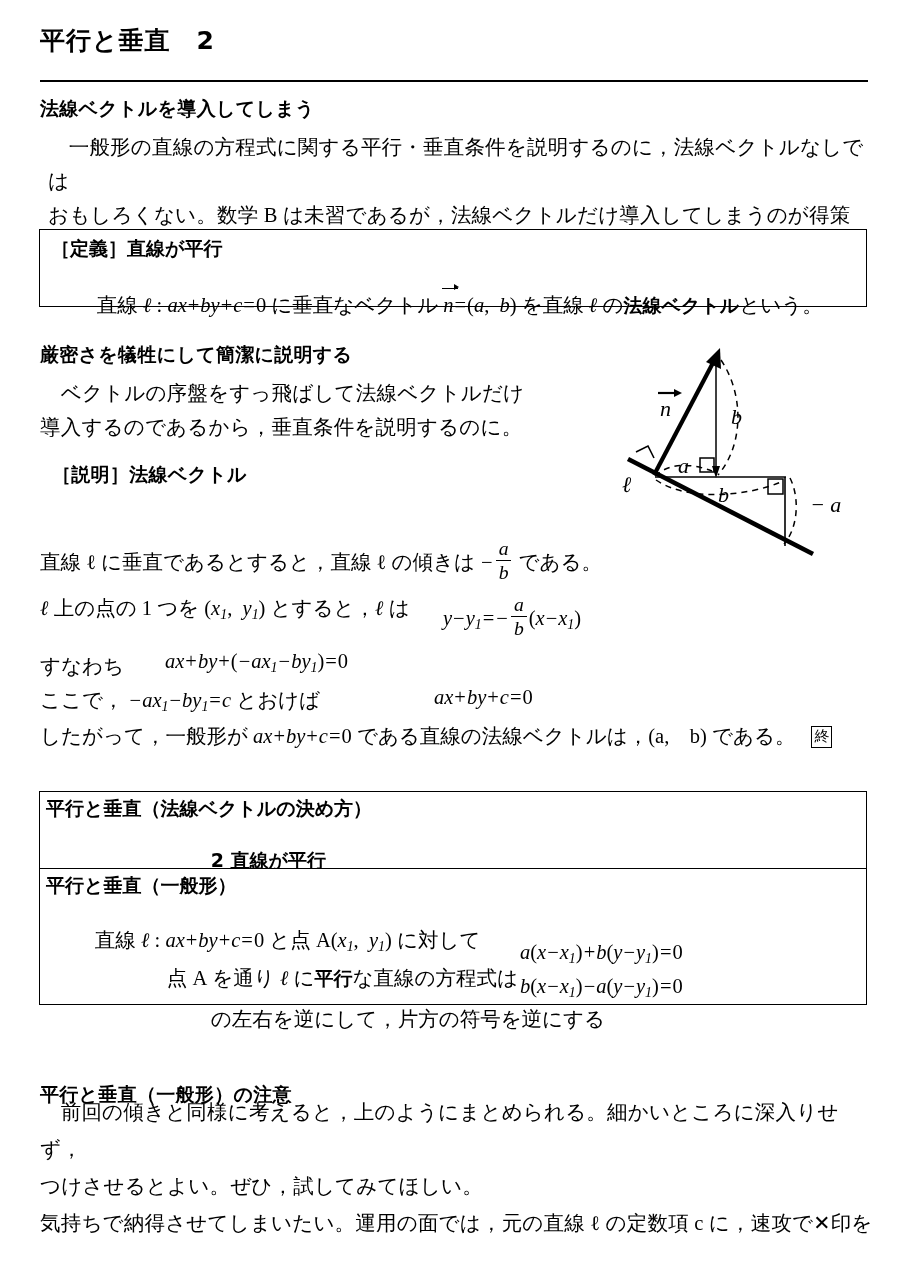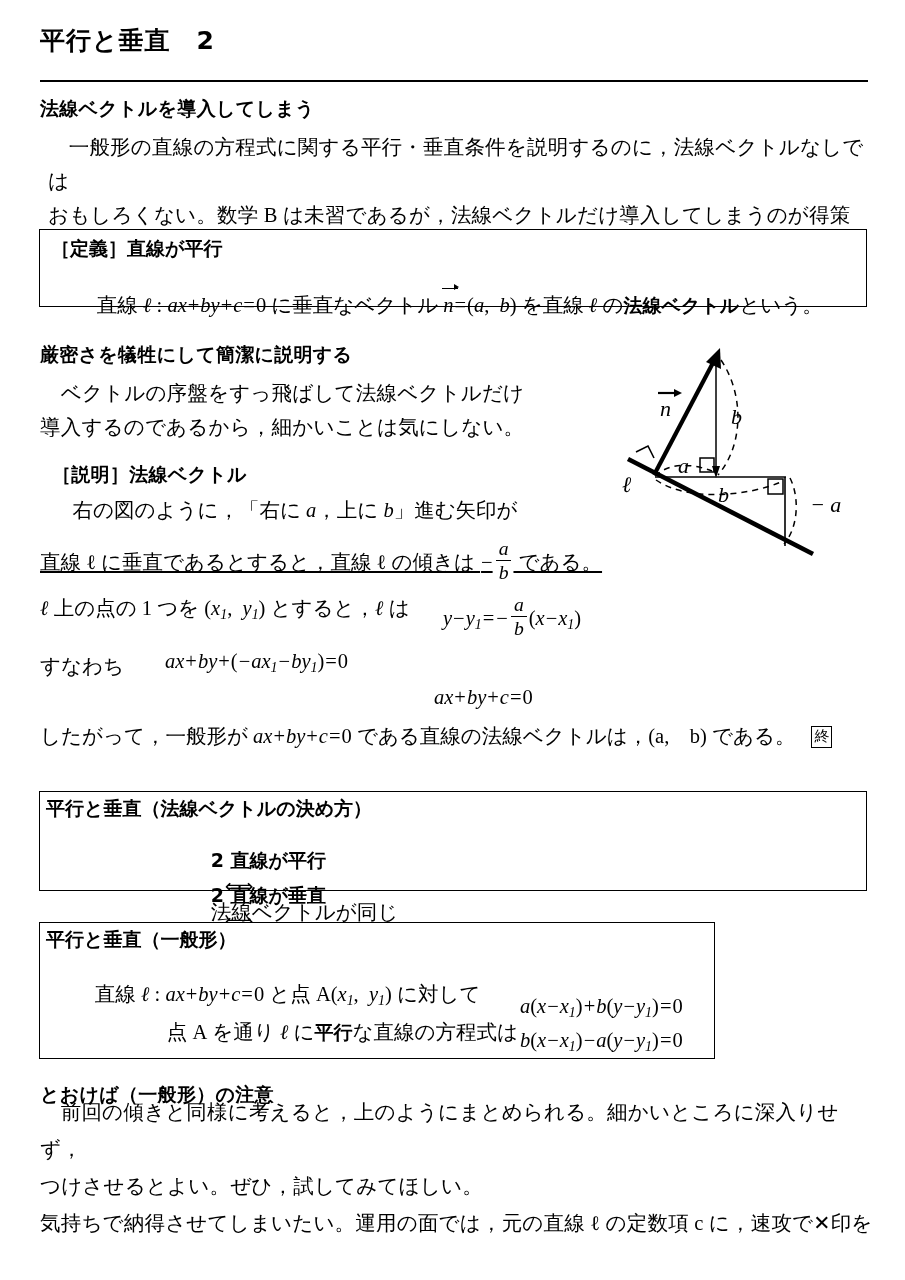--- a/index.html
+++ b/index.html
@@ -165,30 +165,27 @@
     <div class="box-title gothic" style="left:11px; top:6px;">［定義］直線が平行</div>
     <div class="box-line mincho" style="left:26px; top:38px;">
       <span class="math">直線&nbsp;<span class="mi">ℓ</span>&nbsp;:&nbsp;<span class="mi">a</span><span class="mi">x</span><span class="op">+</span><span class="mi">b</span><span class="mi">y</span><span class="op">+</span><span class="mi">c</span><span class="op">=</span><span class="num">0</span>&nbsp;に垂直なベクトル&nbsp;</span><span class="vecn">n</span><span class="math"><span class="op">=</span>(<span class="mi">a</span>,&nbsp;&nbsp;<span class="mi">b</span>)&nbsp;を直線&nbsp;<span class="mi">ℓ</span>&nbsp;の</span><span class="gothic" style="font-size:19px;">法線ベクトル</span><span>という。</span>
     </div>
   </div>
 
   <div class="heading gothic" style="left:40px; top:342px;">厳密さを犠牲にして簡潔に説明する</div>
 
   <div class="para mincho" style="left:40px; top:376px; width:560px;">
     <div>　ベクトルの序盤をすっ飛ばして法線ベクトルだけ</div>
-    <div>導入するのであるから，細かいことは気にしない。</div>
+    <div>導入するのであるから，垂直条件を説明するのに。</div>
   </div>
 
   <div class="heading gothic" style="left:52px; top:462px;">［説明］法線ベクトル</div>
 
-  <div class="mincho" style="position:absolute; left:52px; top:496px; font-size:20.5px;">
-    <span>　右の図のように，「右に </span><span class="mi">a</span><span>，上に </span><span class="mi">b</span><span>」進む矢印が</span>
-  </div>
-
-  <div class="mincho" style="position:absolute; left:40px; top:538px; font-size:20.5px;text-decoration:underline;">
+
+  <div class="mincho" style="position:absolute; left:40px; top:538px; font-size:20.5px;">
     <span>直線 ℓ に垂直であるとすると，直線 ℓ の傾きは </span><span class="math"><span class="op">−</span><span class="frac"><span class="n">a</span><span class="d">b</span></span></span><span> である。</span>
   </div>
 
   <div id="normal-vector-figure">
     <svg viewBox="0 0 290 240" width="290" height="240">
 
       <line x1="20" y1="123" x2="205" y2="218" stroke="#000" stroke-width="4.6"></line>
 
       <path d="M 28 116 L 40 110 L 46 122" fill="none" stroke="#000" stroke-width="1.6"></path>
 
@@ -235,20 +232,23 @@
   </div>
   <div class="math mincho" style="position:absolute; left:443px; top:594px; font-size:20.5px;">
     <span class="mi">y</span><span class="op">−</span><span class="mi">y</span><span class="sub">1</span><span class="op">=</span><span class="op">−</span><span class="frac"><span class="n">a</span><span class="d">b</span></span>(<span class="mi">x</span><span class="op">−</span><span class="mi">x</span><span class="sub">1</span>)
   </div>
 
   <div class="mincho" style="position:absolute; left:40px; top:652px; font-size:20.5px;">すなわち</div>
   <div class="math mincho" style="position:absolute; left:165px; top:650px; font-size:20.5px;">
     <span class="mi">a</span><span class="mi">x</span><span class="op">+</span><span class="mi">b</span><span class="mi">y</span><span class="op">+</span>(<span class="op">−</span><span class="mi">a</span><span class="mi">x</span><span class="sub">1</span><span class="op">−</span><span class="mi">b</span><span class="mi">y</span><span class="sub">1</span>)<span class="op">=</span><span class="num">0</span>
   </div>
 
+  <div class="mincho" style="position:absolute; left:40px; top:686px; font-size:20.5px;">
+    <span>ここで，</span><span class="math">&nbsp;<span class="op">−</span><span class="mi">a</span><span class="mi">x</span><span class="sub">1</span><span class="op">−</span><span class="mi">b</span><span class="mi">y</span><span class="sub">1</span><span class="op">=</span><span class="mi">c</span>&nbsp;</span><span>とおけば</span>
+  </div>
   <div class="math mincho" style="position:absolute; left:434px; top:686px; font-size:20.5px;">
     <span class="mi">a</span><span class="mi">x</span><span class="op">+</span><span class="mi">b</span><span class="mi">y</span><span class="op">+</span><span class="mi">c</span><span class="op">=</span><span class="num">0</span>
   </div>
 
   <div class="mincho" style="position:absolute; left:40px; top:722px; font-size:20.5px; width:830px;">
     <span>したがって，一般形が </span><span class="math"><span class="mi">a</span><span class="mi">x</span><span class="op">+</span><span class="mi">b</span><span class="mi">y</span><span class="op">+</span><span class="mi">c</span><span class="op">=</span><span class="num">0</span></span><span> である直線の法線ベクトルは，(a,　b) である。</span><span style="display:inline-block;width:16px;"></span><span class="qed">終</span>
   </div>
 
   <div class="framebox" style="left:39px; top:791px; width:828px; height:100px;">
     <div class="box-title gothic" style="left:6px; top:4px;">平行と垂直（法線ベクトルの決め方）</div>
@@ -262,40 +262,40 @@
     <div class="box-line" style="left:140px; top:68px;">
       <span class="gothic" style="font-size:19px;">2 直線が垂直</span>
       <span class="iff" style="margin:0 14px;">⟺</span>
       <span style="display:inline-block; width:38px;"></span>
       <span class="ditto">〃</span>
       <span style="display:inline-block; width:34px;"></span>
       <span class="mincho">の左右を逆にして，片方の符号を逆にする</span>
     </div>
   </div>
 
-  <div class="framebox" style="left:39px; top:922px; width:676px; height:137px;">
+  <div class="framebox" style="left:39px; top:868px; width:828px; height:137px;">
     <div class="box-title gothic" style="left:6px; top:4px;">平行と垂直（一般形）</div>
 
     <div class="box-line mincho" style="left:24px; top:34px;text-align:right;">
       <span class="math">直線&nbsp;<span class="mi">ℓ</span>&nbsp;:&nbsp;<span class="mi">a</span><span class="mi">x</span><span class="op">+</span><span class="mi">b</span><span class="mi">y</span><span class="op">+</span><span class="mi">c</span><span class="op">=</span><span class="num">0</span>&nbsp;と点&nbsp;<span class="num">A</span>(<span class="mi">x</span><span class="sub">1</span>,&nbsp;&nbsp;<span class="mi">y</span><span class="sub">1</span>)&nbsp;に対して</span>
     </div>
 
     <div class="box-line mincho" style="left:96px; top:72px;">
       <span class="math">点&nbsp;<span class="num">A</span>&nbsp;を通り&nbsp;<span class="mi">ℓ</span>&nbsp;に</span><span class="gothic" style="font-size:19px;">平行</span><span>な直線の方程式は</span>
     </div>
     <div class="box-line math mincho" style="left:480px; top:72px;">
       <span class="mi">a</span>(<span class="mi">x</span><span class="op">−</span><span class="mi">x</span><span class="sub">1</span>)<span class="op">+</span><span class="mi">b</span>(<span class="mi">y</span><span class="op">−</span><span class="mi">y</span><span class="sub">1</span>)<span class="op">=</span><span class="num">0</span>
     </div>
 
     <div class="box-line math mincho" style="left:480px; top:106px;">
       <span class="mi">b</span>(<span class="mi">x</span><span class="op">−</span><span class="mi">x</span><span class="sub">1</span>)<span class="op">−</span><span class="mi">a</span>(<span class="mi">y</span><span class="op">−</span><span class="mi">y</span><span class="sub">1</span>)<span class="op">=</span><span class="num">0</span>
     </div>
   </div>
 
-  <div class="heading gothic" style="left:40px; top:1082px;">とおけば（一般形）の注意</div>
+  <div class="heading gothic" style="left:40px; top:1082px;">平行と垂直（一般形）の注意</div>
 
   <div class="para mincho" style="left:40px; top:1094px; width:838px; line-height:37px;">
     <div>　前回の傾きと同様に考えると，上のようにまとめられる。細かいところに深入りせず，</div>
     <div>つけさせるとよい。ぜひ，試してみてほしい。</div>
     <div>気持ちで納得させてしまいたい。運用の面では，元の直線 ℓ の定数項 c に，速攻で✕印を</div>
   </div>
 
 </div>
 
 </body></html>

